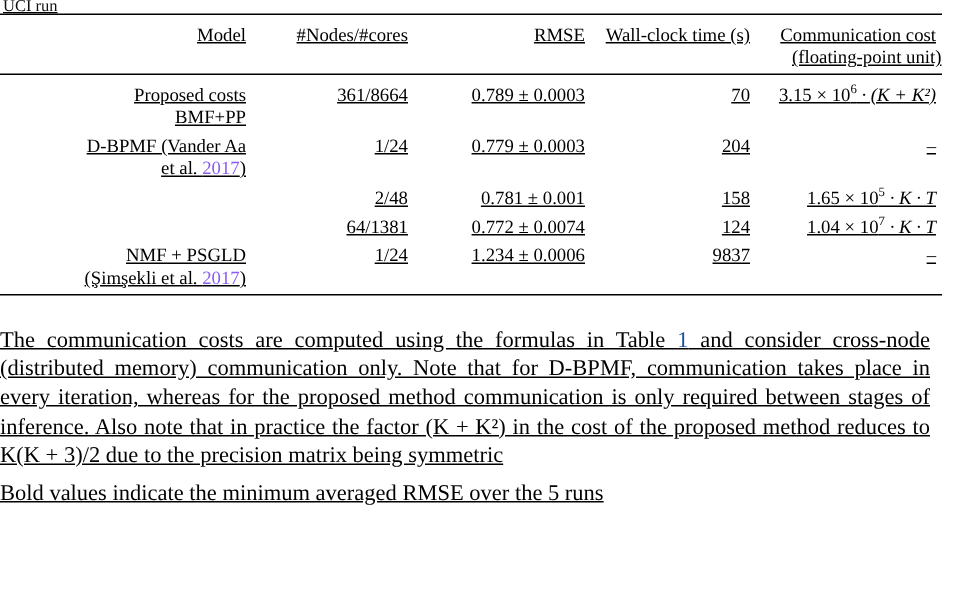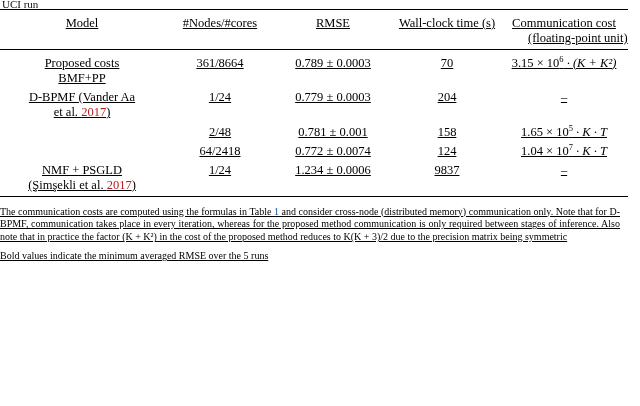--- a/index.html
+++ b/index.html
@@ -30,21 +30,21 @@
     line-height: 9px;
     margin-left: 2px;
   }
   table.main {
     width: 628px;
     border-collapse: collapse;
     font-size: 12.5px;
     table-layout: fixed;
   }
   table.main th, table.main td {
-    text-align: center;
+    text-align: right;
     vertical-align: top;
     padding: 2px 4px 2px 0;
     font-weight: normal;
     line-height: 1.22;
   }
   .rule-top td {
     border-top: 1.4px solid #000;
     padding: 0;
     height: 0;
     font-size: 0;
@@ -72,29 +72,29 @@
   .hdr-sub {
     display: block;
     padding-left: 24px;
     white-space: nowrap;
   }
   .group-first td {
     padding-top: 7px;
   }
   .bold { font-weight: bold; }
   .mathit { font-style: italic; font-family: "Liberation Serif", serif; }
-  .cite { color: #b91c1c; }
+  .cite { color: #8b5cf6; }
   .ref-link { color: #1a4fa0; }
   sup { font-size: 8.5px; vertical-align: super; line-height: 0; }
   .nowrap { white-space: nowrap; margin-left: 40px; }
   .notes {
     width: 620px;
-    font-size: 10px;
+    font-size: 15px;
     line-height: 1.29;
-    margin-top: 5px;
+    margin-top: 17px;
     text-align: justify;
     padding-right: 4px;
   }
   .notes p { margin: 0 0 6px 0; }
   .notes p:last-child { margin-bottom: 0; }
   .dash { font-family: "Liberation Serif", serif; }
 </style>
 </head>
 <body>
 
@@ -155,21 +155,21 @@
         <td></td>
         <td>2/48</td>
         <td>0.781 ± 0.001</td>
         <td>158</td>
         <td class="nowrap">
           <span>1.65 × 10</span><sup>5</sup><span class="mathit"> · K · T</span>
         </td>
       </tr>
       <tr>
         <td></td>
-        <td>64/2418</td>
+        <td>64/1381</td>
         <td class="bold">0.772 ± 0.0074</td>
         <td>124</td>
         <td class="nowrap">
           <span>1.04 × 10</span><sup>7</sup><span class="mathit"> · K · T</span>
         </td>
       </tr>
 
       <tr class="group-first">
         <td>
           <span>NMF + PSGLD</span><br>

